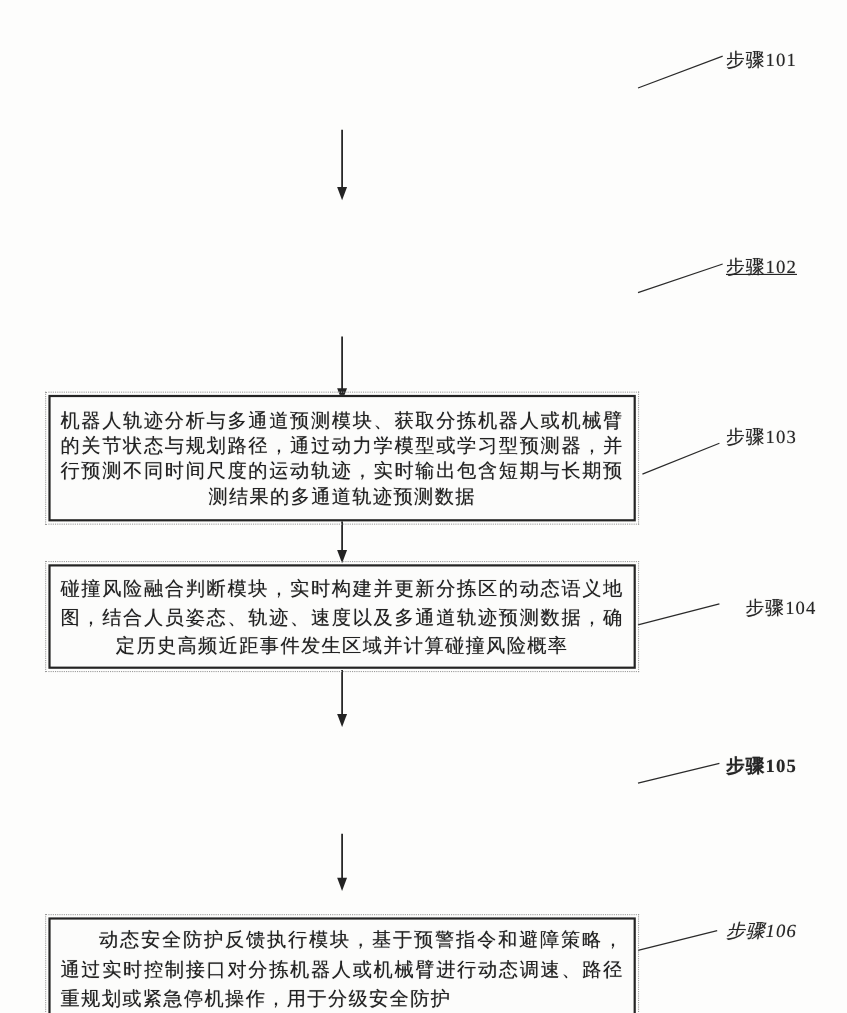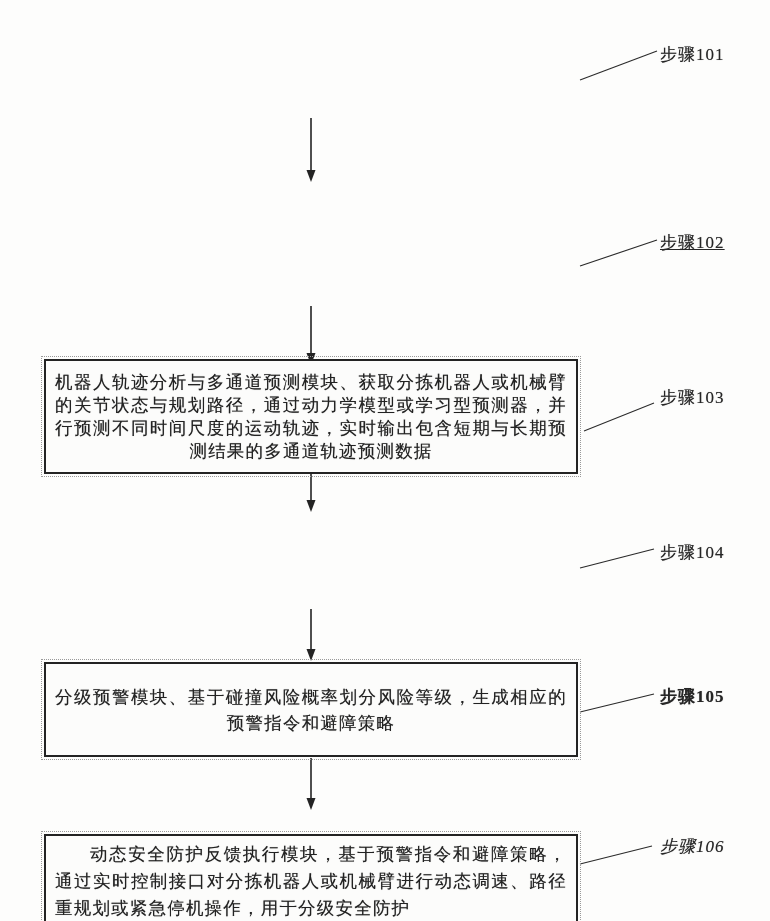--- a/index.html
+++ b/index.html
@@ -66,21 +66,21 @@
     width: 100px;
     font-size: 17px;
     letter-spacing: 1px;
     color: #262626;
     text-shadow: 0 0 0.7px rgba(40,40,40,0.5);
     white-space: nowrap;
   }
   .tag-1 { top: 43px; }
   .tag-2 { top: 231px; text-decoration: underline; }
   .tag-3 { top: 386px; }
-  .tag-4 { top: 541px; }
+  .tag-4 { top: 541px; text-align: center; }
   .tag-5 { top: 685px; font-weight: bold; }
   .tag-6 { top: 835px; font-style: italic; }
 </style>
 </head>
 <body>
 
 <div class="canvas">
 
   <svg class="connector-layer" width="770" height="921" viewBox="0 0 770 921" xmlns="http://www.w3.org/2000/svg">
 
@@ -113,22 +113,22 @@
       <line x1="584" y1="431" x2="654" y2="403"></line>
       <line x1="580" y1="568" x2="654" y2="549"></line>
       <line x1="580" y1="712" x2="654" y2="694"></line>
       <line x1="580" y1="864" x2="652" y2="846"></line>
     </g>
   </svg>
 
   <div class="flow-box box-3">
     <p>机器人轨迹分析与多通道预测模块、获取分拣机器人或机械臂的关节状态与规划路径，通过动力学模型或学习型预测器，并行预测不同时间尺度的运动轨迹，实时输出包含短期与长期预测结果的多通道轨迹预测数据</p>
   </div>
-  <div class="flow-box box-5">
-    <p>分级预警模块、基于碰撞风险概率划分风险等级，生成相应的预警指令和避障策略</p>
+  <div class="flow-box box-4">
+    <p>碰撞风险融合判断模块，实时构建并更新分拣区的动态语义地图，结合人员姿态、轨迹、速度以及多通道轨迹预测数据，确定历史高频近距事件发生区域并计算碰撞风险概率</p>
   </div>
   <div class="flow-box box-6">
     <p>动态安全防护反馈执行模块，基于预警指令和避障策略，通过实时控制接口对分拣机器人或机械臂进行动态调速、路径重规划或紧急停机操作，用于分级安全防护</p>
   </div>
 
   <div class="step-tag tag-1">步骤101</div>
   <div class="step-tag tag-2">步骤102</div>
   <div class="step-tag tag-3">步骤103</div>
   <div class="step-tag tag-4">步骤104</div>
   <div class="step-tag tag-5">步骤105</div>

